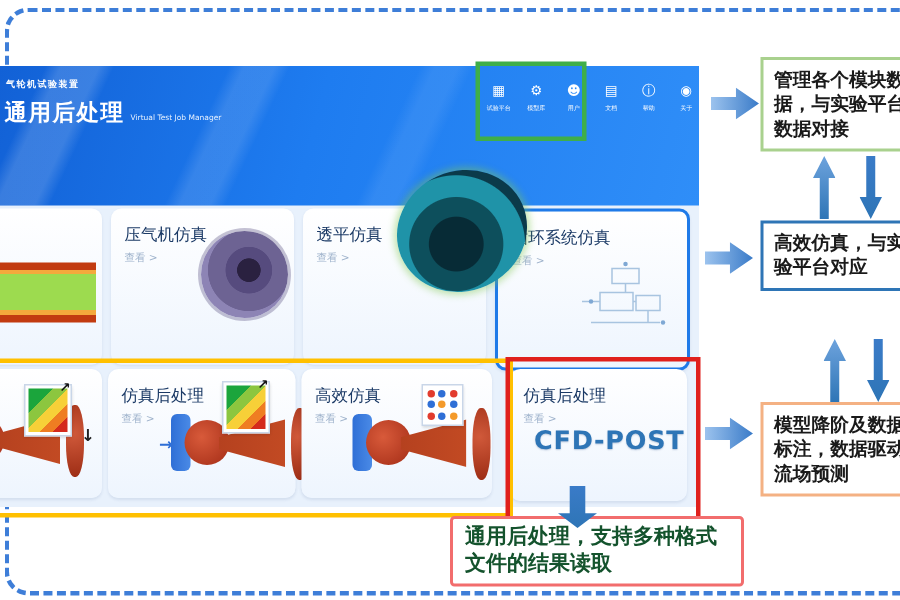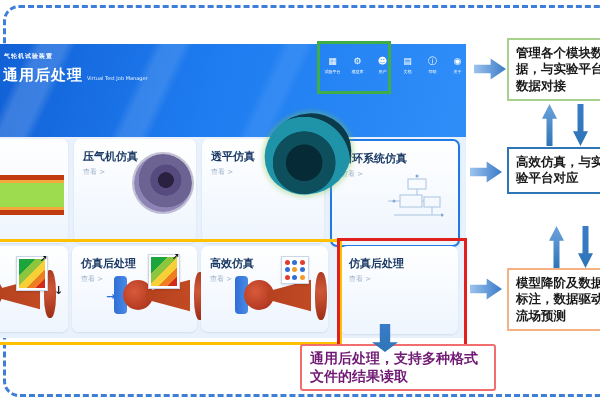--- a/index.html
+++ b/index.html
@@ -20,21 +20,21 @@
   .main-title{position:absolute;left:3px;top:22px;font-size:15px;color:#fff;font-weight:bold;
        letter-spacing:1px;white-space:nowrap;}
   .subtitle{font-size:5px;font-weight:normal;letter-spacing:0;margin-left:4px;color:#e8f2ff;}
   .toolbar{position:absolute;left:322px;top:12px;display:flex;gap:4px;}
   .tool{width:21px;display:flex;flex-direction:column;align-items:center;color:#fff;cursor:pointer;}
   .tool .glyph{font-size:9px;line-height:11px;}
   .tool .tlabel{font-size:4px;margin-top:2px;white-space:nowrap;}
   
   .tile{position:absolute;background:linear-gradient(180deg,#ffffff 0%,#eef5fe 100%);
        border-radius:7px;box-shadow:0 1px 2px rgba(30,60,120,.10);z-index:2;}
-  .t-title{position:absolute;left:9px;top:10px;font-size:11px;font-weight:bold;color:#1b3a66;white-space:nowrap;}
+  .t-title{position:absolute;left:9px;top:10px;font-size:11px;font-weight:normal;color:#1b3a66;white-space:nowrap;}
   .t-link{position:absolute;left:9px;top:28px;font-size:7px;color:#9fb3cc;cursor:pointer;}
   .blue-border{border:2px solid #1f7ae8;}
   
   .combustor{position:absolute;left:56px;top:36px;width:66px;height:40px;
        background:linear-gradient(180deg,#c23b10 0 13%,#f4a93c 13% 20%,#9ddb4f 20% 80%,#f4a93c 80% 87%,#c23b10 87% 100%);}
   .impeller{position:absolute;left:60px;top:15px;width:58px;height:58px;border-radius:50%;
        background:radial-gradient(circle at 55% 45%,#2a2140 0 17%,#564b7e 18% 34%,#6d6393 35% 60%,#8d84b5 61% 100%);
        box-shadow:0 0 0 2px rgba(90,80,130,.35);}
   .turbine{position:absolute;left:264px;top:114px;width:88px;height:80px;border-radius:50%;
        background:radial-gradient(circle at 42% 58%,#072b36 0 26%,#0d4f5c 27% 45%,#1f93a8 46% 66%,#0b3a4a 67% 86%,#25a0b5 87% 100%);
@@ -69,21 +69,21 @@
   .red-box{position:absolute;left:337px;top:238px;width:124px;height:103px;border:3px solid #e0201c;z-index:4;}
   
   .callout{position:absolute;left:507px;width:112px;box-sizing:border-box;padding:5px 7px;
        background:#fff;font-size:12.5px;font-weight:bold;color:#1a1a1a;line-height:1.3;
        word-break:break-all;z-index:6;}
   .callout1{top:38px;border:2px solid #a9d18e;}
   .callout2{top:147px;border:2px solid #2e75b6;}
   .callout3{top:268px;border:2px solid #f4b183;}
   .bottom-box{position:absolute;left:300px;top:344px;width:196px;box-sizing:border-box;
        padding:4px 8px;background:#fff;border:2px solid #f26d6d;border-radius:3px;
-       font-size:14px;font-weight:bold;color:#701a75;line-height:1.25;word-break:break-all;z-index:6;}
+       font-size:14px;font-weight:bold;color:#14532d;line-height:1.25;word-break:break-all;z-index:6;}
   
   .arrow-right{position:absolute;width:32px;height:24px;z-index:6;
        background:linear-gradient(90deg,#9cc3ee,#3a7bc8);
        clip-path:polygon(0 32%,52% 32%,52% 6%,100% 50%,52% 94%,52% 68%,0 68%);}
   .ar1{left:474px;top:57px;} .ar2{left:470px;top:160px;} .ar3{left:470px;top:277px;}
   .arrow-up{position:absolute;width:15px;height:42px;z-index:6;
        background:linear-gradient(180deg,#6ea3dd,#2e75b6);
        clip-path:polygon(50% 0,100% 35%,70% 35%,70% 100%,30% 100%,30% 35%,0 35%);}
   .arrow-down{position:absolute;width:15px;height:42px;z-index:6;
        background:linear-gradient(180deg,#3a7bc8,#2e75b6);
@@ -208,20 +208,21 @@
       <span class="dot d-org"></span>
       <span class="dot d-blue"></span>
     <span class="dot d-red"></span>
       <span class="dot d-blue"></span>
       <span class="dot d-org"></span>
   </div>
 </div>
 <div class="tile" style="left:340px;top:246px;width:118px;height:88px;text-align:center;">
   <div class="t-title">仿真后处理</div>
   <div class="t-link">查看 &gt;</div>
+  <div class="cfd-text">CFD-POST</div>
 </div>
 
 <div class="green-box"></div>
 <div class="yellow-box"></div>
 <div class="red-box"></div>
 
 <div class="callout callout1">管理各个模块数据，与实验平台数据对接</div>
 <div class="callout callout2">高效仿真，与实验平台对应</div>
 <div class="callout callout3">模型降阶及数据标注，数据驱动流场预测</div>
 <div class="bottom-box">通用后处理，支持多种格式文件的结果读取</div>

